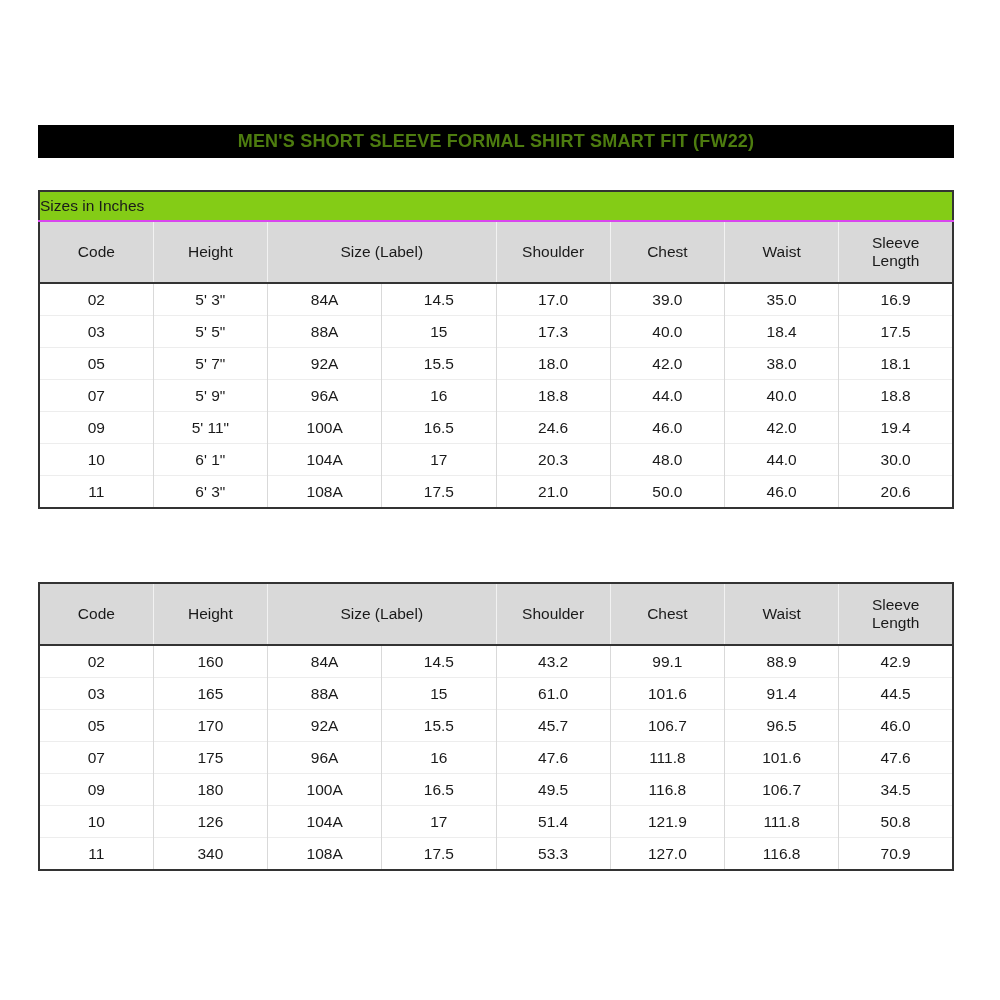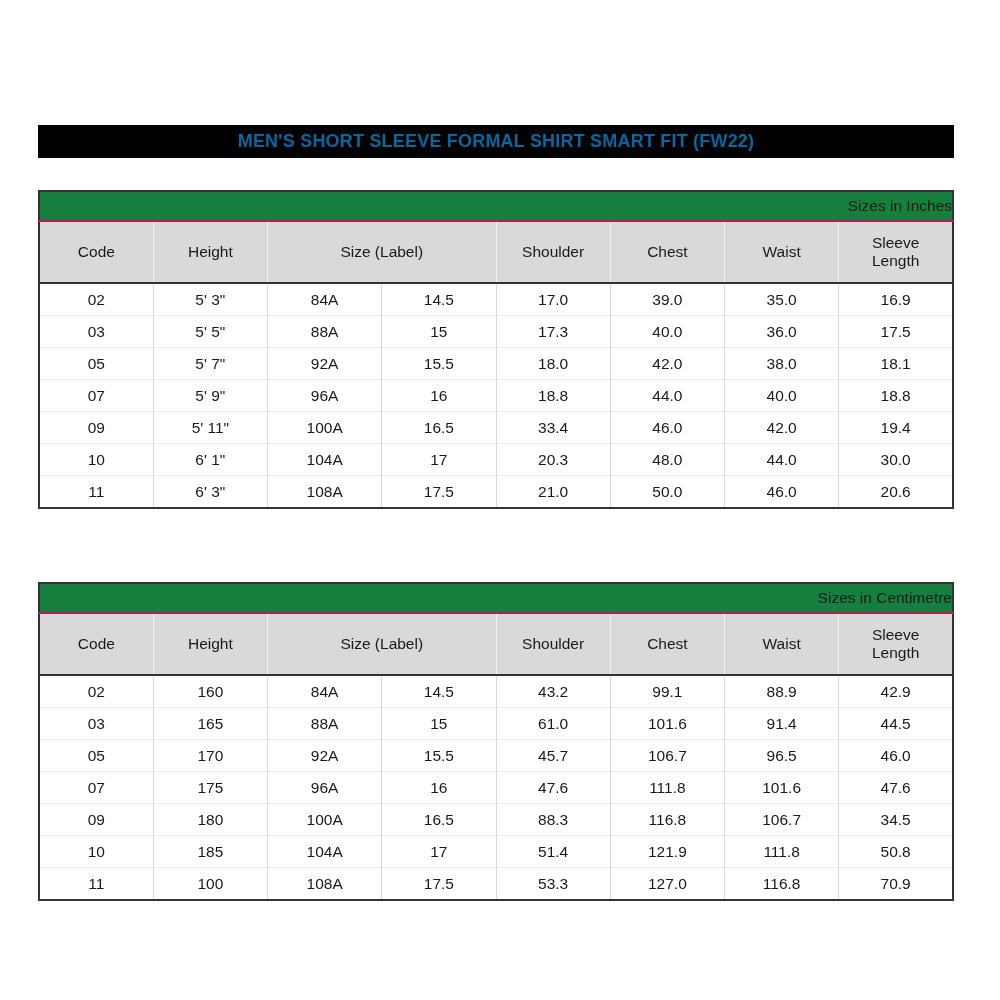--- a/index.html
+++ b/index.html
@@ -19,43 +19,43 @@
     margin: 125px 0 0 38px;
   }
   .title-bar {
     height: 33px;
     background: #000000;
     display: flex;
     align-items: center;
     justify-content: center;
   }
   .title-bar .title-text {
-    color: #0369a1;
+    color: #4d7c0f;
     font-weight: bold;
     font-size: 18px;
     letter-spacing: 0.2px;
     white-space: nowrap;
   }
   table.size-table {
     width: 100%;
     border-collapse: collapse;
     table-layout: fixed;
     border: 2px solid #333333;
     background: #ffffff;
   }
   table.size-table.first { margin-top: 32px; }
   table.size-table.second { margin-top: 73px; }
 
   .caption-cell {
     height: 28px;
-    text-align: right;
+    text-align: left;
     vertical-align: middle;
     font-size: 15.5px;
-    background: #15803d;
-    border-bottom: 2px solid #be185d;
+    background: #84cc16;
+    border-bottom: 2px solid #d946ef;
     padding: 0;
   }
   th {
     height: 28px;
     background: #d9d9d9;
     font-weight: normal;
     font-size: 15.5px;
     text-align: center;
     vertical-align: middle;
     border-bottom: 2px solid #333333;
@@ -121,21 +121,21 @@
           <td>35.0</td>
           <td>16.9</td>
         </tr>
         <tr>
           <td>03</td>
           <td>5' 5"</td>
           <td>88A</td>
           <td>15</td>
           <td>17.3</td>
           <td>40.0</td>
-          <td>36.0</td>
+          <td>18.4</td>
           <td>17.5</td>
         </tr>
         <tr>
           <td>05</td>
           <td>5' 7"</td>
           <td>92A</td>
           <td>15.5</td>
           <td>18.0</td>
           <td>42.0</td>
           <td>38.0</td>
@@ -149,21 +149,21 @@
           <td>18.8</td>
           <td>44.0</td>
           <td>40.0</td>
           <td>18.8</td>
         </tr>
         <tr>
           <td>09</td>
           <td>5' 11"</td>
           <td>100A</td>
           <td>16.5</td>
-          <td>33.4</td>
+          <td>24.6</td>
           <td>46.0</td>
           <td>42.0</td>
           <td>19.4</td>
         </tr>
         <tr>
           <td>10</td>
           <td>6' 1"</td>
           <td>104A</td>
           <td>17</td>
           <td>20.3</td>
@@ -189,23 +189,20 @@
       <col style="width:12.5%">
         <col style="width:12.5%">
         <col style="width:12.5%">
         <col style="width:12.5%">
       <col style="width:12.5%">
         <col style="width:12.5%">
         <col style="width:12.5%">
         <col style="width:12.5%">
     </colgroup>
     <thead>
-      <tr>
-        <td class="caption-cell" colspan="8">Sizes in Centimetre</td>
-      </tr>
       <tr>
         <th>Code</th>
         <th>Height</th>
         <th colspan="2">Size (Label)</th>
         <th>Shoulder</th>
         <th>Chest</th>
         <th>Waist</th>
         <th>Sleeve Length</th>
       </tr>
     </thead>
@@ -248,38 +245,38 @@
           <td>47.6</td>
           <td>111.8</td>
           <td>101.6</td>
           <td>47.6</td>
         </tr>
         <tr>
           <td>09</td>
           <td>180</td>
           <td>100A</td>
           <td>16.5</td>
-          <td>88.3</td>
+          <td>49.5</td>
           <td>116.8</td>
           <td>106.7</td>
           <td>34.5</td>
         </tr>
         <tr>
           <td>10</td>
-          <td>185</td>
+          <td>126</td>
           <td>104A</td>
           <td>17</td>
           <td>51.4</td>
           <td>121.9</td>
           <td>111.8</td>
           <td>50.8</td>
         </tr>
         <tr>
           <td>11</td>
-          <td>100</td>
+          <td>340</td>
           <td>108A</td>
           <td>17.5</td>
           <td>53.3</td>
           <td>127.0</td>
           <td>116.8</td>
           <td>70.9</td>
         </tr>
       </tbody>
   </table>
 

